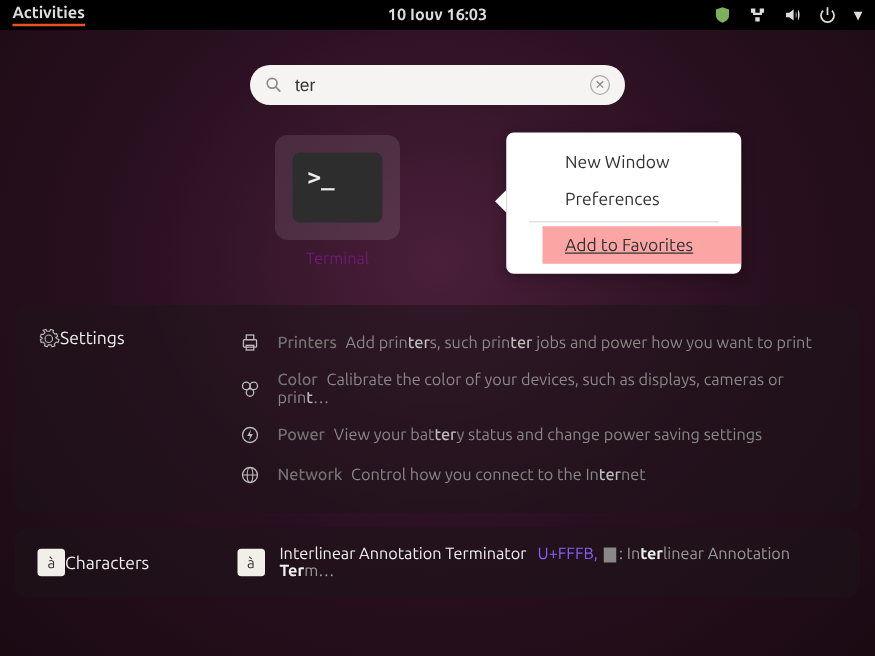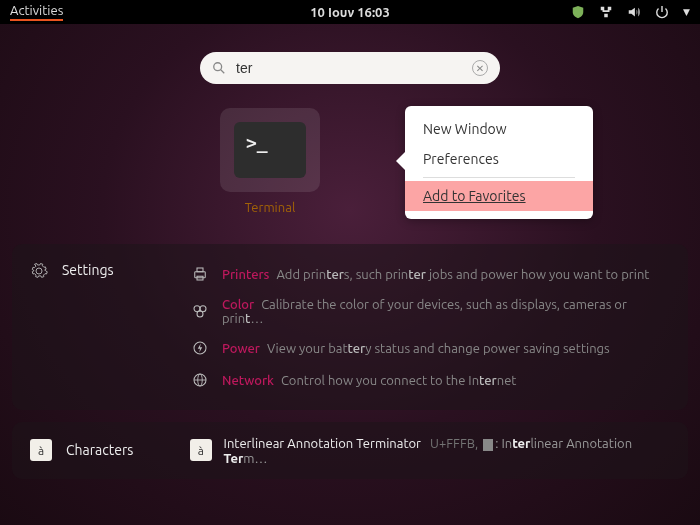--- a/index.html
+++ b/index.html
@@ -16,21 +16,21 @@
     height: 24px;
     display: flex;
     align-items: center;
     padding: 0 10px;
     font-size: 13px;
     color: #ddd;
   }
   .activities {
     border-bottom: 2px solid #e95420;
     padding-bottom: 2px;
-    font-weight: 400;
+    font-weight: 700;
   }
   .clock {
     position: absolute;
     left: 50%;
     transform: translateX(-50%);
     font-weight: 700;
   }
   .tray {
     margin-left: auto;
     display: flex;
@@ -92,21 +92,21 @@
     width: 72px; height: 56px;
     background: #2d2d2d;
     border-radius: 6px;
     display: flex; align-items: flex-start; justify-content: flex-start;
     padding: 10px 12px;
     color: #eee;
     font-family: monospace;
     font-size: 18px;
     font-weight: bold;
   }
-  .applabel { font-size: 13px; color: #a16207; }
+  .applabel { font-size: 13px; color: #701a75; }
   .ctxmenu {
     position: absolute;
     left: 405px;
     top: -2px;
     width: 188px;
     background: #fff;
     border-radius: 6px;
     color: #333;
     box-shadow: 0 2px 10px rgba(0,0,0,0.3);
     padding: 8px 0;
@@ -114,50 +114,50 @@
   }
   .ctxmenu::before {
     content: "";
     position: absolute;
     left: -9px;
     top: 46px;
     border: 9px solid transparent;
     border-right-color: #fff;
     border-left: none;
   }
-  .ctxitem { padding: 7px 18px; cursor: pointer; }
+  .ctxitem { padding: 7px 18px; cursor: pointer; margin-left: 29px; }
   .ctxitem.hov { background: #fca5a5; text-decoration: underline; }
   .ctxsep { height: 1px; background: #ddd; margin: 3px 18px; }
   .panel {
     margin: 20px 12px 0 12px;
     background: rgba(30,20,25,0.55);
     border-radius: 10px;
     padding: 14px 18px;
     display: flex;
     gap: 20px;
   }
   .panel.settings { margin-top: 30px; }
   .panel-left {
     display: flex;
     align-items: flex-start;
-    gap: 14px;
+    gap: 0;
     min-width: 140px;
     padding-top: 4px;
   }
   .panel-left .lbl { font-size: 14px; color: #eee; }
   .panel-body { flex: 1; }
   .srow {
     display: flex;
     align-items: center;
     gap: 12px;
     padding: 7px 0;
     font-size: 13px;
   }
   .srow .rico { width: 20px; display:flex; justify-content:center;}
-  .srow .rtitle { color: #be185d; font-weight: 500; }
+  .srow .rtitle { color: #737373; font-weight: 500; }
   .srow .rdesc { color: #888; margin-left: 4px; }
   .srow .rdesc b { color: #bbb; font-weight: 500; }
   .charpanel {
     margin: 12px 12px 0 12px;
     background: rgba(30,20,25,0.55);
     border-radius: 10px;
     padding: 14px 18px;
     display: flex;
     align-items: center;
     gap: 20px;
@@ -166,21 +166,21 @@
   .charpanel .panel-left { padding-top: 0; align-items: center; }
   .chartile {
     width: 22px; height: 22px;
     background: #f2efe9;
     border-radius: 3px;
     display: flex; align-items: center; justify-content: center;
     color: #333; font-size: 12px;
   }
   .chardesc { color: #999; }
   .chardesc .white { color: #eee; }
-  .chardesc .code { color: #737373; margin-left: 6px; }
+  .chardesc .code { color: #8b5cf6; margin-left: 6px; }
   .chardesc .box {
     display: inline-block;
     width: 10px; height: 12px;
     background: #888;
     vertical-align: middle;
     margin: 0 2px;
   }
   svg { fill: #bbb; }
   .gearico svg, .printico svg, .colorico svg, .powerico svg, .netico svg { width:18px; height:18px; }
 </style>

